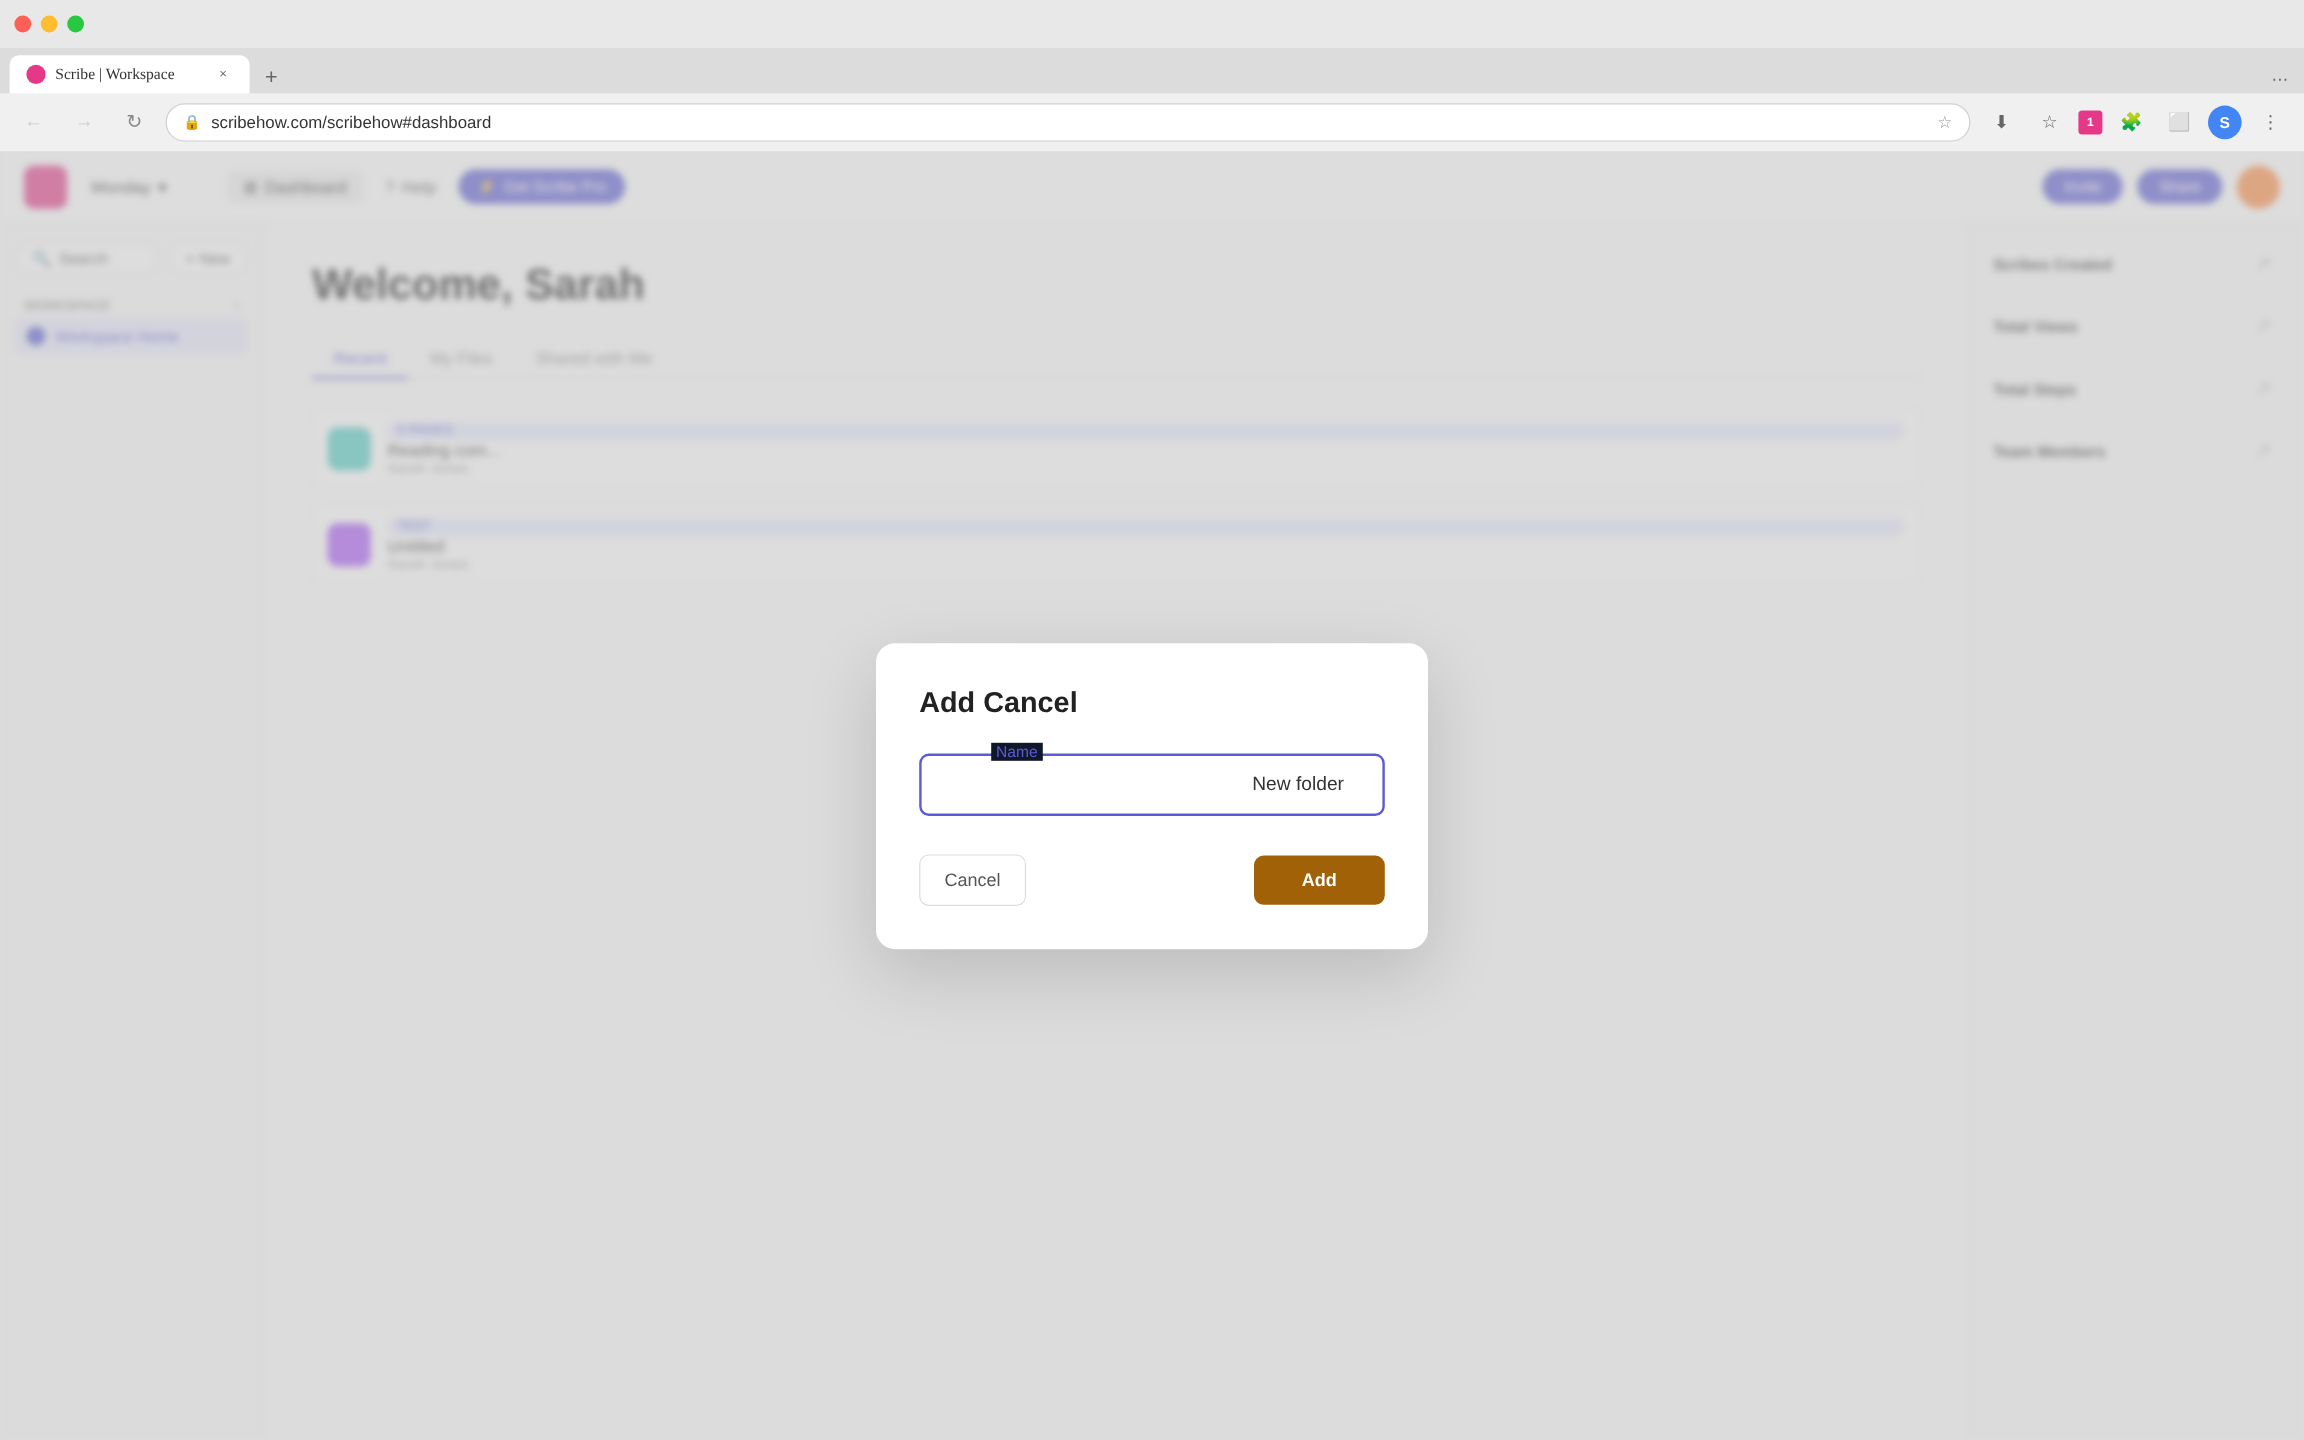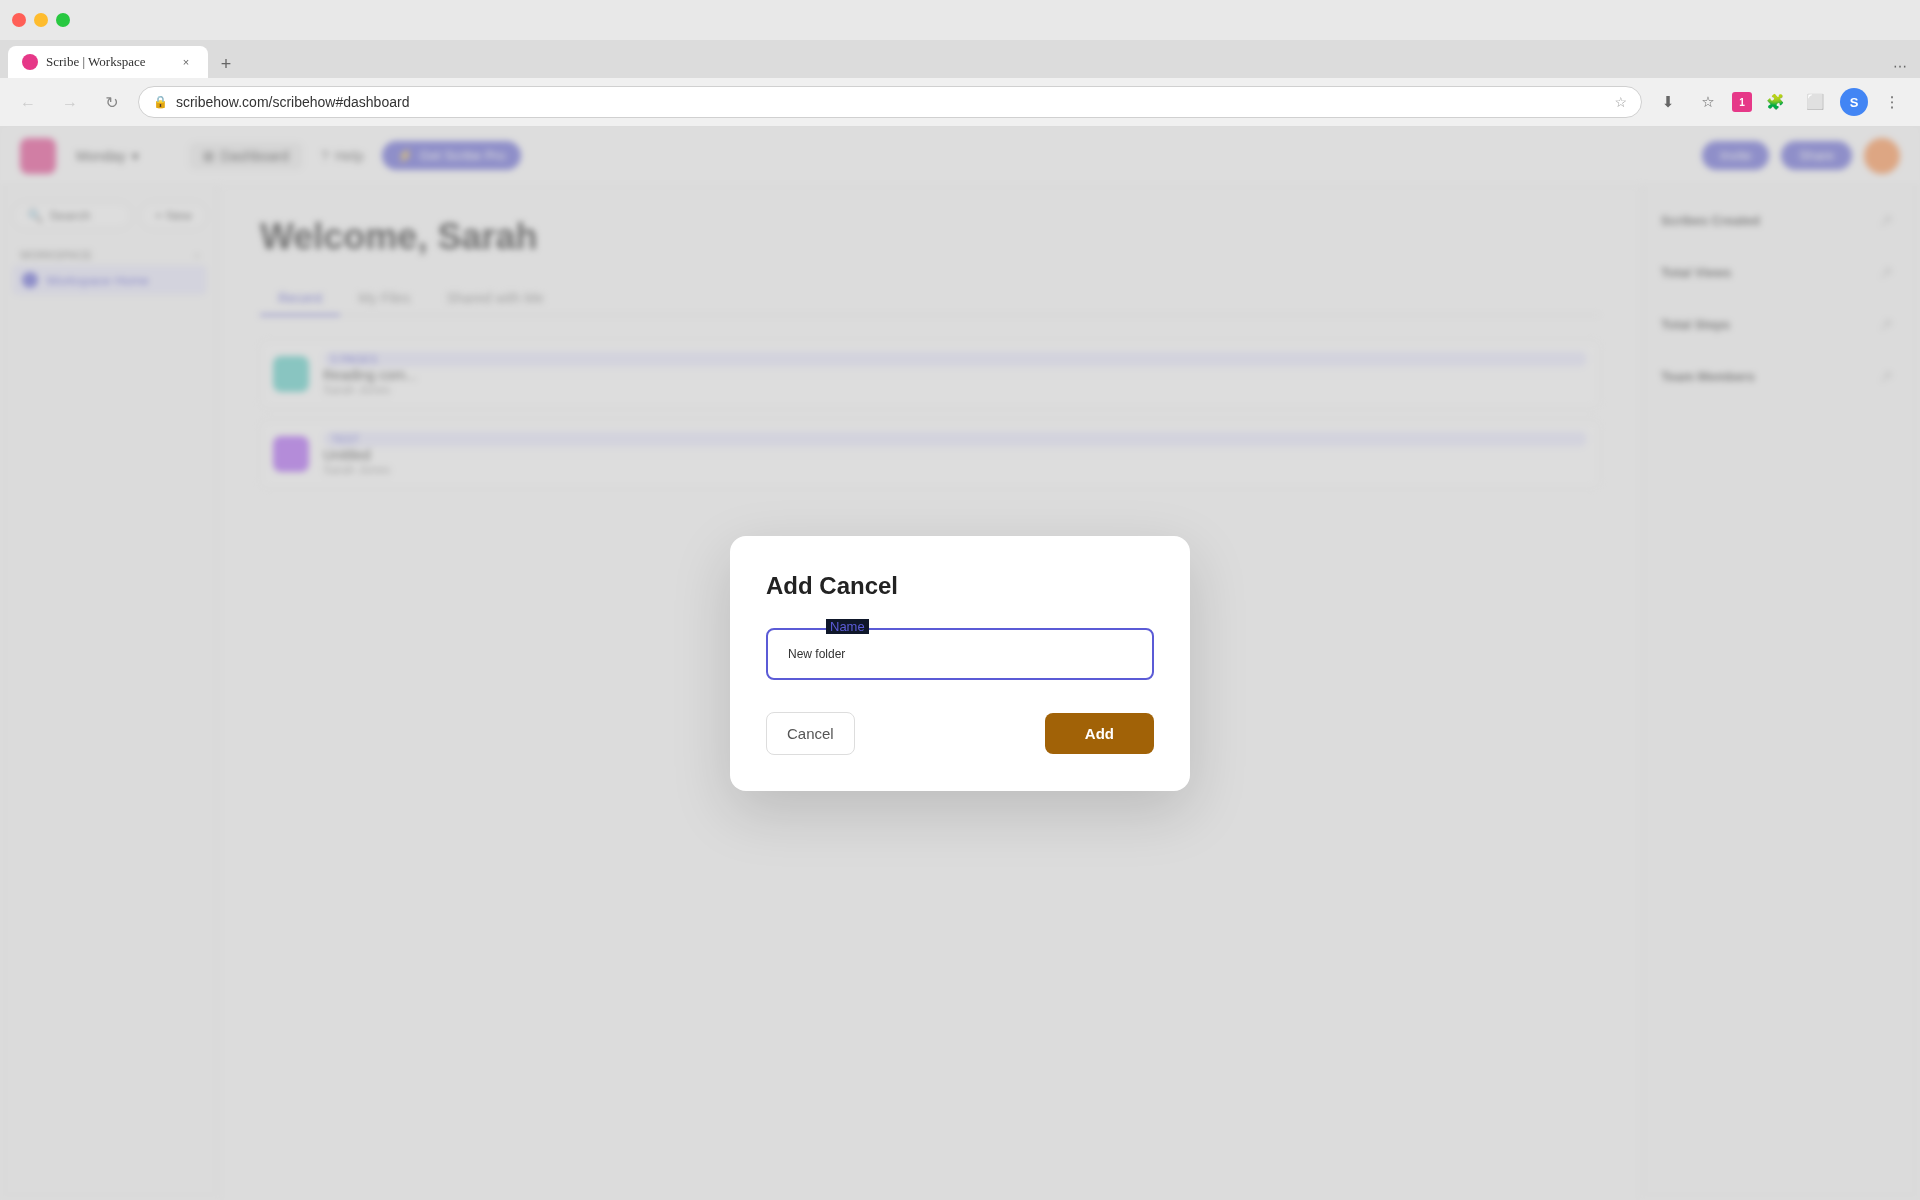--- a/index.html
+++ b/index.html
@@ -83,21 +83,21 @@
     .panel-section { margin-bottom: 24px; }
     .panel-title { font-size: 13px; font-weight: 600; color: #444; display: flex; align-items: center; justify-content: space-between; }
     .panel-icon { width: 28px; height: 28px; display: flex; align-items: center; justify-content: center; color: #ccc; font-size: 16px; }
 
     
     .modal-overlay { position: absolute; top: 0; left: 0; right: 0; bottom: 0; background: rgba(200, 200, 200, 0.5); display: flex; align-items: center; justify-content: center; z-index: 100; }
     .modal { background: white; border-radius: 16px; padding: 36px; width: 460px; box-shadow: 0 20px 60px rgba(0,0,0,0.15); }
     .modal-title { font-size: 24px; font-weight: 700; color: #222; margin-bottom: 28px; }
     .form-group { position: relative; margin-bottom: 32px; }
     .form-label { position: absolute; top: -9px; left: 12px; background: #0f172a; padding: 0 4px; font-size: 13px; color: #5b5bd6; font-weight: 500; margin-left: 48px; }
-    .form-input { width: 100%; height: 52px; border: 2px solid #5b5bd6; border-radius: 8px; padding: 0 20px; font-size: 12px; color: #333; outline: none; }
+    .form-input { width: 100%; height: 52px; border: 2px solid #5b5bd6; border-radius: 8px; padding: 0 32px; font-size: 16px; color: #333; outline: none; text-align: right; }
     .modal-actions { display: flex; justify-content: space-between; align-items: center; }
     .cancel-btn { padding: 12px 20px; border: 1.5px solid #ddd; border-radius: 8px; background: white; font-size: 15px; color: #555; cursor: pointer; }
     .add-btn { padding: 12px 40px; background: #a16207; border-radius: 8px; border: none; font-size: 15px; color: white; font-weight: 600; cursor: pointer; }
   </style>
 </head>
 <body>
 
 <div class="browser-chrome">
 
   <div class="browser-titlebar">

